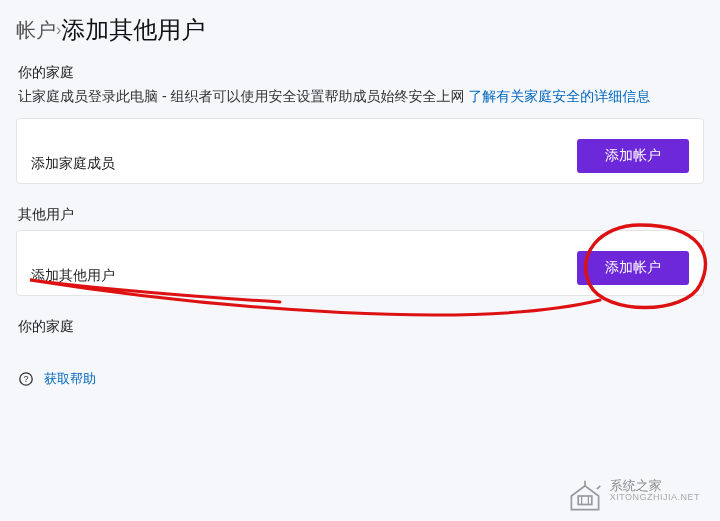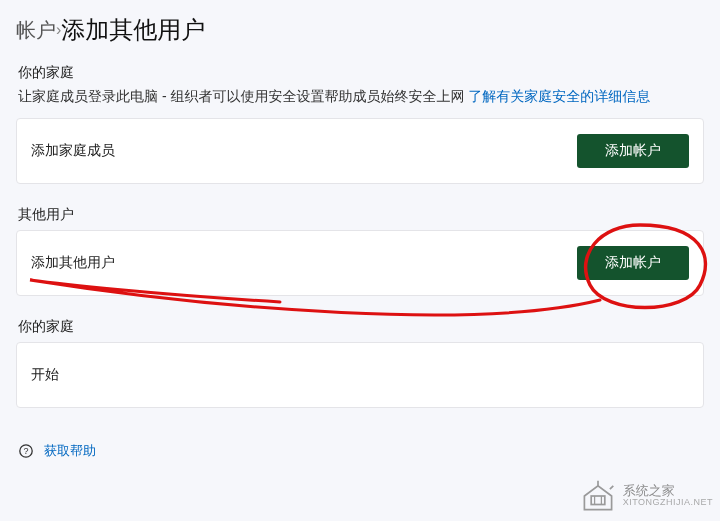--- a/index.html
+++ b/index.html
@@ -4,27 +4,27 @@
 <style>
   html,body{margin:0;padding:0;font-family:"Segoe UI","Microsoft YaHei",Arial,sans-serif;background:#f6f7fb;color:#1a1a1a;width:720px;height:521px;overflow:hidden}
   .page{padding:14px 16px 0 16px;position:relative;height:100%;box-sizing:border-box}
   .breadcrumb{display:flex;align-items:center;margin-bottom:18px}
   .bc-parent{font-size:20px;color:#555}
   .bc-sep{font-size:16px;color:#888}
   .bc-current{font-size:24px;color:#111}
   .section-title{font-size:14px;color:#222;margin:6px 0 6px 2px;font-weight:400}
   .section-desc{font-size:14px;color:#333;margin:0 0 12px 2px}
   .link{color:#0067c0;cursor:pointer}
-  .card{background:#fff;border:1px solid #e4e4e8;border-radius:4px;display:flex;align-items:center;justify-content:space-between;padding:10px 14px;margin-bottom:22px;height:44px;box-sizing:content-box}
+  .card{background:#fff;border:1px solid #e4e4e8;border-radius:4px;display:flex;align-items:flex-end;justify-content:space-between;padding:10px 14px;margin-bottom:22px;height:44px;box-sizing:content-box}
   .card-label{font-size:14px;color:#222}
-  .btn{background:#14532d;color:#fff;border:none;border-radius:3px;font-size:14px;padding:8px 28px;cursor:pointer;min-width:110px}
+  .btn{background:#6d28d9;color:#fff;border:none;border-radius:3px;font-size:14px;padding:8px 28px;cursor:pointer;min-width:110px}
   .help-links{margin-top:34px;margin-left:2px}
   .help-row{display:flex;align-items:center;gap:10px;margin:10px 0;font-size:13px;color:#0067c0;cursor:pointer}
   .help-icon{width:16px;height:16px;display:inline-flex;align-items:center;justify-content:center;color:#333}
-  .watermark{position:absolute;right:7px;bottom:8px;display:flex;align-items:center;gap:8px;color:#7a7a7a;font-size:13px;opacity:.85}
+  .watermark{position:absolute;right:20px;bottom:8px;display:flex;align-items:flex-start;gap:8px;color:#7a7a7a;font-size:13px;opacity:.85}
   .watermark svg{width:34px;height:34px}
   .wm-text{display:flex;flex-direction:column;line-height:1.1}
   .wm-sub{font-size:9px;letter-spacing:.5px;color:#9a9a9a}
   
   .annot{position:absolute;left:0;top:0;width:720px;height:521px;pointer-events:none}
 </style>
 </head>
 <body>
 
 <div class="page">
@@ -44,23 +44,20 @@
     <button class="btn">添加帐户</button>
   </div>
 
   <div class="section-title">其他用户</div>
   <div class="card">
     <span class="card-label">添加其他用户</span>
     <button class="btn">添加帐户</button>
   </div>
 
   <div class="section-title">你的家庭</div>
-  <div class="card">
-    <span class="card-label">开始</span>
-  </div>
 
   <div class="help-links">
     <div class="help-row">
       <span class="help-icon">
         <svg viewBox="0 0 16 16" width="16" height="16">
             <circle cx="8" cy="8" r="6.2" fill="none" stroke="#333" stroke-width="1.3"></circle>
             <text x="8" y="11" text-anchor="middle" font-size="9" fill="#333">?</text>
           </svg>
       </span>
       <span>获取帮助</span>

